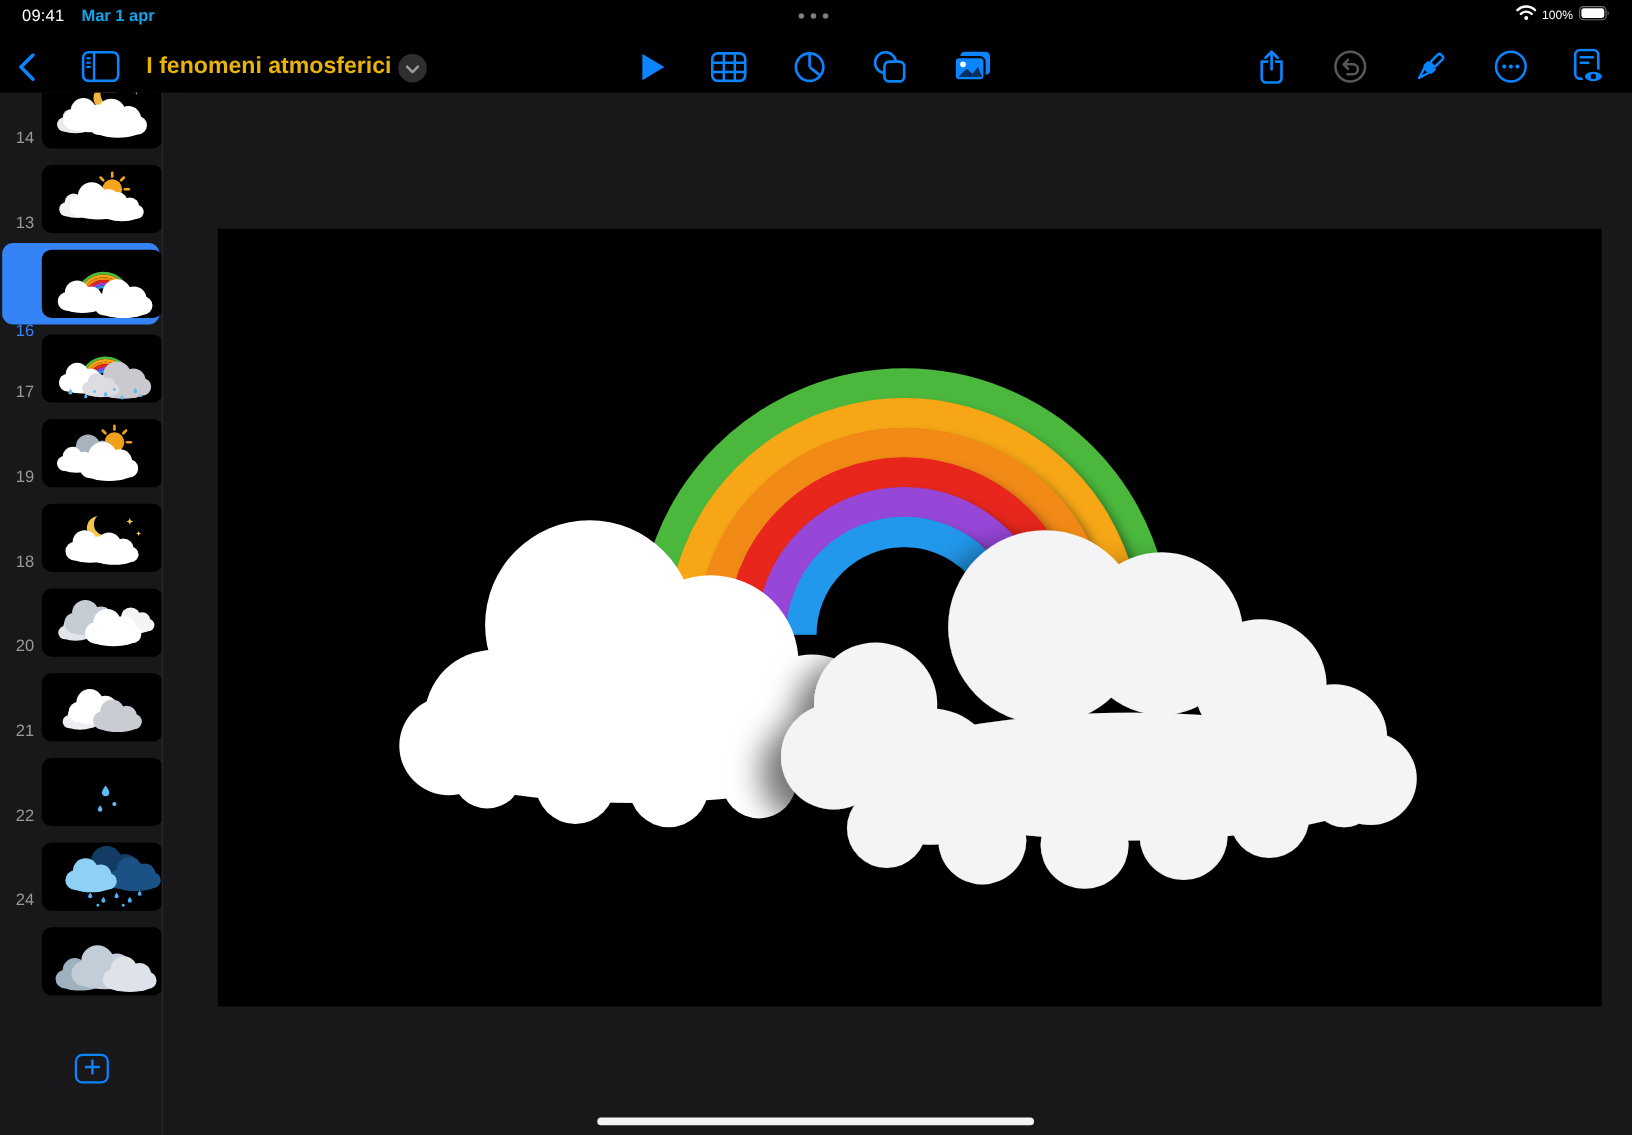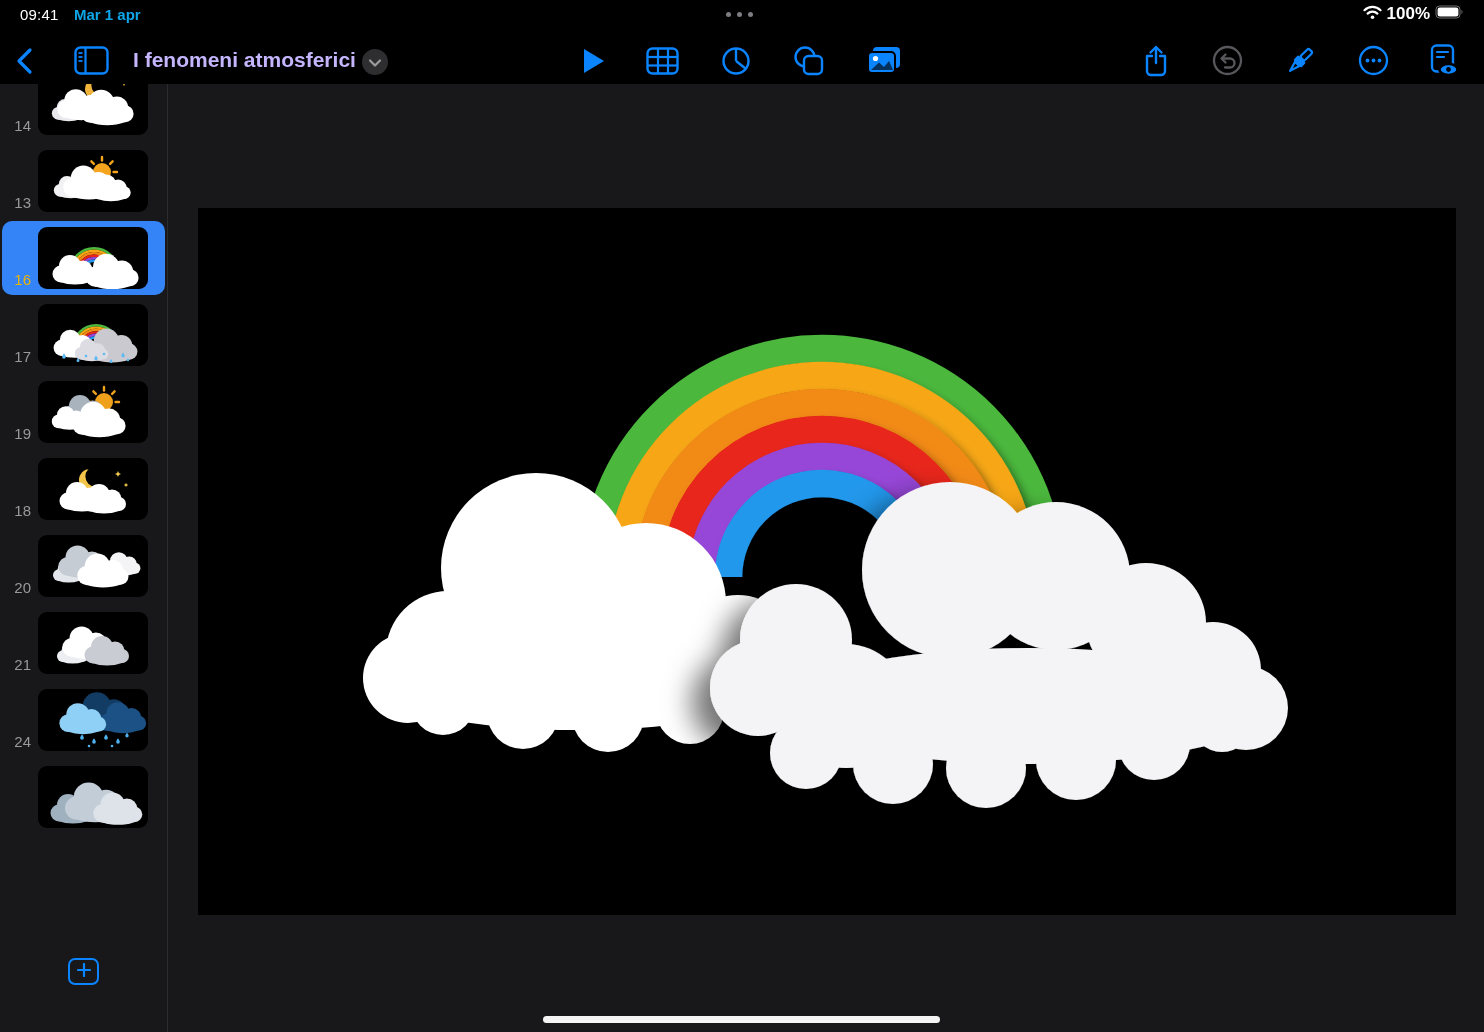--- a/index.html
+++ b/index.html
@@ -5,37 +5,37 @@
   html,body{margin:0;padding:0;background:#000;}
   .screen{position:relative;width:1484px;height:1032px;background:#18181a;overflow:hidden;
           font-family:"Liberation Sans",sans-serif;color:#fff;}
   
   .header{position:absolute;top:0;left:0;right:0;height:84px;background:#000;z-index:30;}
   .status-time{position:absolute;left:20px;top:6px;font-size:15px;font-weight:400;letter-spacing:.2px;}
   .status-date{position:absolute;left:74px;top:6px;font-size:15px;font-weight:600;color:#0ea5e9;}
   .mt-dots{position:absolute;left:726px;top:12px;display:flex;gap:6px;}
   .mt-dots i{width:5px;height:5px;border-radius:50%;background:#7d7d82;}
   .status-right{position:absolute;right:20px;top:4px;display:flex;align-items:center;gap:5px;}
-  .batt-text{font-size:17px;font-weight:700;}
+  .batt-text{font-size:11px;font-weight:400;}
   .tb{position:absolute;top:45px;width:34px;height:34px;display:flex;align-items:center;justify-content:center;
       background:none;border:none;padding:0;cursor:pointer;}
-  .doc-title{position:absolute;left:133px;top:48px;font-size:21px;font-weight:700;color:#c4b5fd;white-space:nowrap;cursor:pointer;}
+  .doc-title{position:absolute;left:133px;top:48px;font-size:21px;font-weight:700;color:#eab308;white-space:nowrap;cursor:pointer;}
   .title-chev{position:absolute;left:362px;top:49px;width:26px;height:26px;border-radius:50%;background:#2e2e31;
       display:flex;align-items:center;justify-content:center;border:none;cursor:pointer;}
   
-  .sidebar{position:absolute;top:84px;left:0;width:168px;bottom:0;background:#18181a;z-index:10;}
+  .sidebar{position:absolute;top:84px;left:0;width:148px;bottom:0;background:#18181a;z-index:10;}
   .sidebar::after{content:"";position:absolute;top:0;right:0;width:1px;height:100%;background:#2c2c2e;}
   .slide-list{position:absolute;top:0;left:0;right:1px;height:863px;overflow:hidden;}
   .slide-list-inner{position:relative;margin-top:-11px;}
   .slide-row{position:relative;height:77px;cursor:pointer;}
   .sel-bg{position:absolute;left:2px;right:2px;top:-6px;height:74px;border-radius:10px;background:#3584f7;display:none;}
   .slide-row.selected .sel-bg{display:block;}
   .thumb{position:absolute;left:38px;top:0;width:110px;height:62px;border-radius:9px;background:#000;overflow:hidden;}
   .slide-num{position:absolute;left:0;top:44px;width:31px;text-align:right;font-size:15px;color:#98989d;}
-  .slide-row.selected .slide-num{color:#eab308;}
+  .slide-row.selected .slide-num{color:#3b82f6;margin-top:21px;}
   .add-slide{position:absolute;left:68px;top:874px;width:31px;height:27px;border:2px solid #0a84ff;border-radius:7px;
       background:none;display:flex;align-items:center;justify-content:center;cursor:pointer;}
   
   .canvas{position:absolute;left:169px;top:84px;right:0;bottom:0;background:#18181a;}
   .slide{position:absolute;left:29px;top:124px;width:1258px;height:707px;background:#000;}
   .slide svg{display:block;}
   .home-indicator{position:absolute;left:543px;bottom:9px;width:397px;height:7px;border-radius:4px;background:#f4f4f4;z-index:40;}
 </style>
 </head>
 <body>
@@ -390,20 +390,28 @@
                 <circle cx="33.7" cy="35.3" r="9.350000000000001" fill="#fff"></circle>
                 <circle cx="43.6" cy="26.5" r="12.100000000000001" fill="#fff"></circle>
                 <circle cx="57.9" cy="30.9" r="10.450000000000001" fill="#fff"></circle>
                 <circle cx="65.6" cy="36.4" r="7.700000000000001" fill="#fff"></circle>
                 <ellipse cx="49.1" cy="38.6" rx="22" ry="8.25" fill="#fff"></ellipse>
                 <circle cx="55" cy="43" r="8.5" fill="#c9cdd3"></circle>
                 <circle cx="64" cy="35" r="11" fill="#c9cdd3"></circle>
                 <circle cx="77" cy="39" r="9.5" fill="#c9cdd3"></circle>
                 <circle cx="84" cy="44" r="7" fill="#c9cdd3"></circle>
                 <ellipse cx="69" cy="46" rx="20" ry="7.5" fill="#c9cdd3"></ellipse>
+              </svg></div>
+          </div>
+          <div class="slide-row">
+            <div class="slide-num">22</div>
+            <div class="thumb"><svg width="110" height="62" viewBox="0 0 110 62">
+                <path d="M58 25.2 Q61.36 29.68 61.36 31.44 A3.3600000000000003 3.3600000000000003 0 1 1 54.64 31.44 Q54.64 29.68 58 25.2 Z" fill="#5fb9f3"></path>
+                <path d="M53 43 Q55.1 45.8 55.1 46.9 A2.1 2.1 0 1 1 50.9 46.9 Q50.9 45.8 53 43 Z" fill="#5fb9f3"></path>
+                <circle cx="66" cy="42" r="1.9" fill="#5fb9f3"></circle>
               </svg></div>
           </div>
           <div class="slide-row">
             <div class="slide-num">24</div>
             <div class="thumb"><svg width="110" height="62" viewBox="0 0 110 62">
                 <circle cx="47.099999999999994" cy="27.9" r="11.05" fill="#123c63"></circle>
                 <circle cx="58.8" cy="17.5" r="14.3" fill="#123c63"></circle>
                 <circle cx="75.7" cy="22.7" r="12.35" fill="#123c63"></circle>
                 <circle cx="84.8" cy="29.2" r="9.1" fill="#123c63"></circle>
                 <ellipse cx="65.3" cy="31.8" rx="26" ry="9.75" fill="#123c63"></ellipse>

